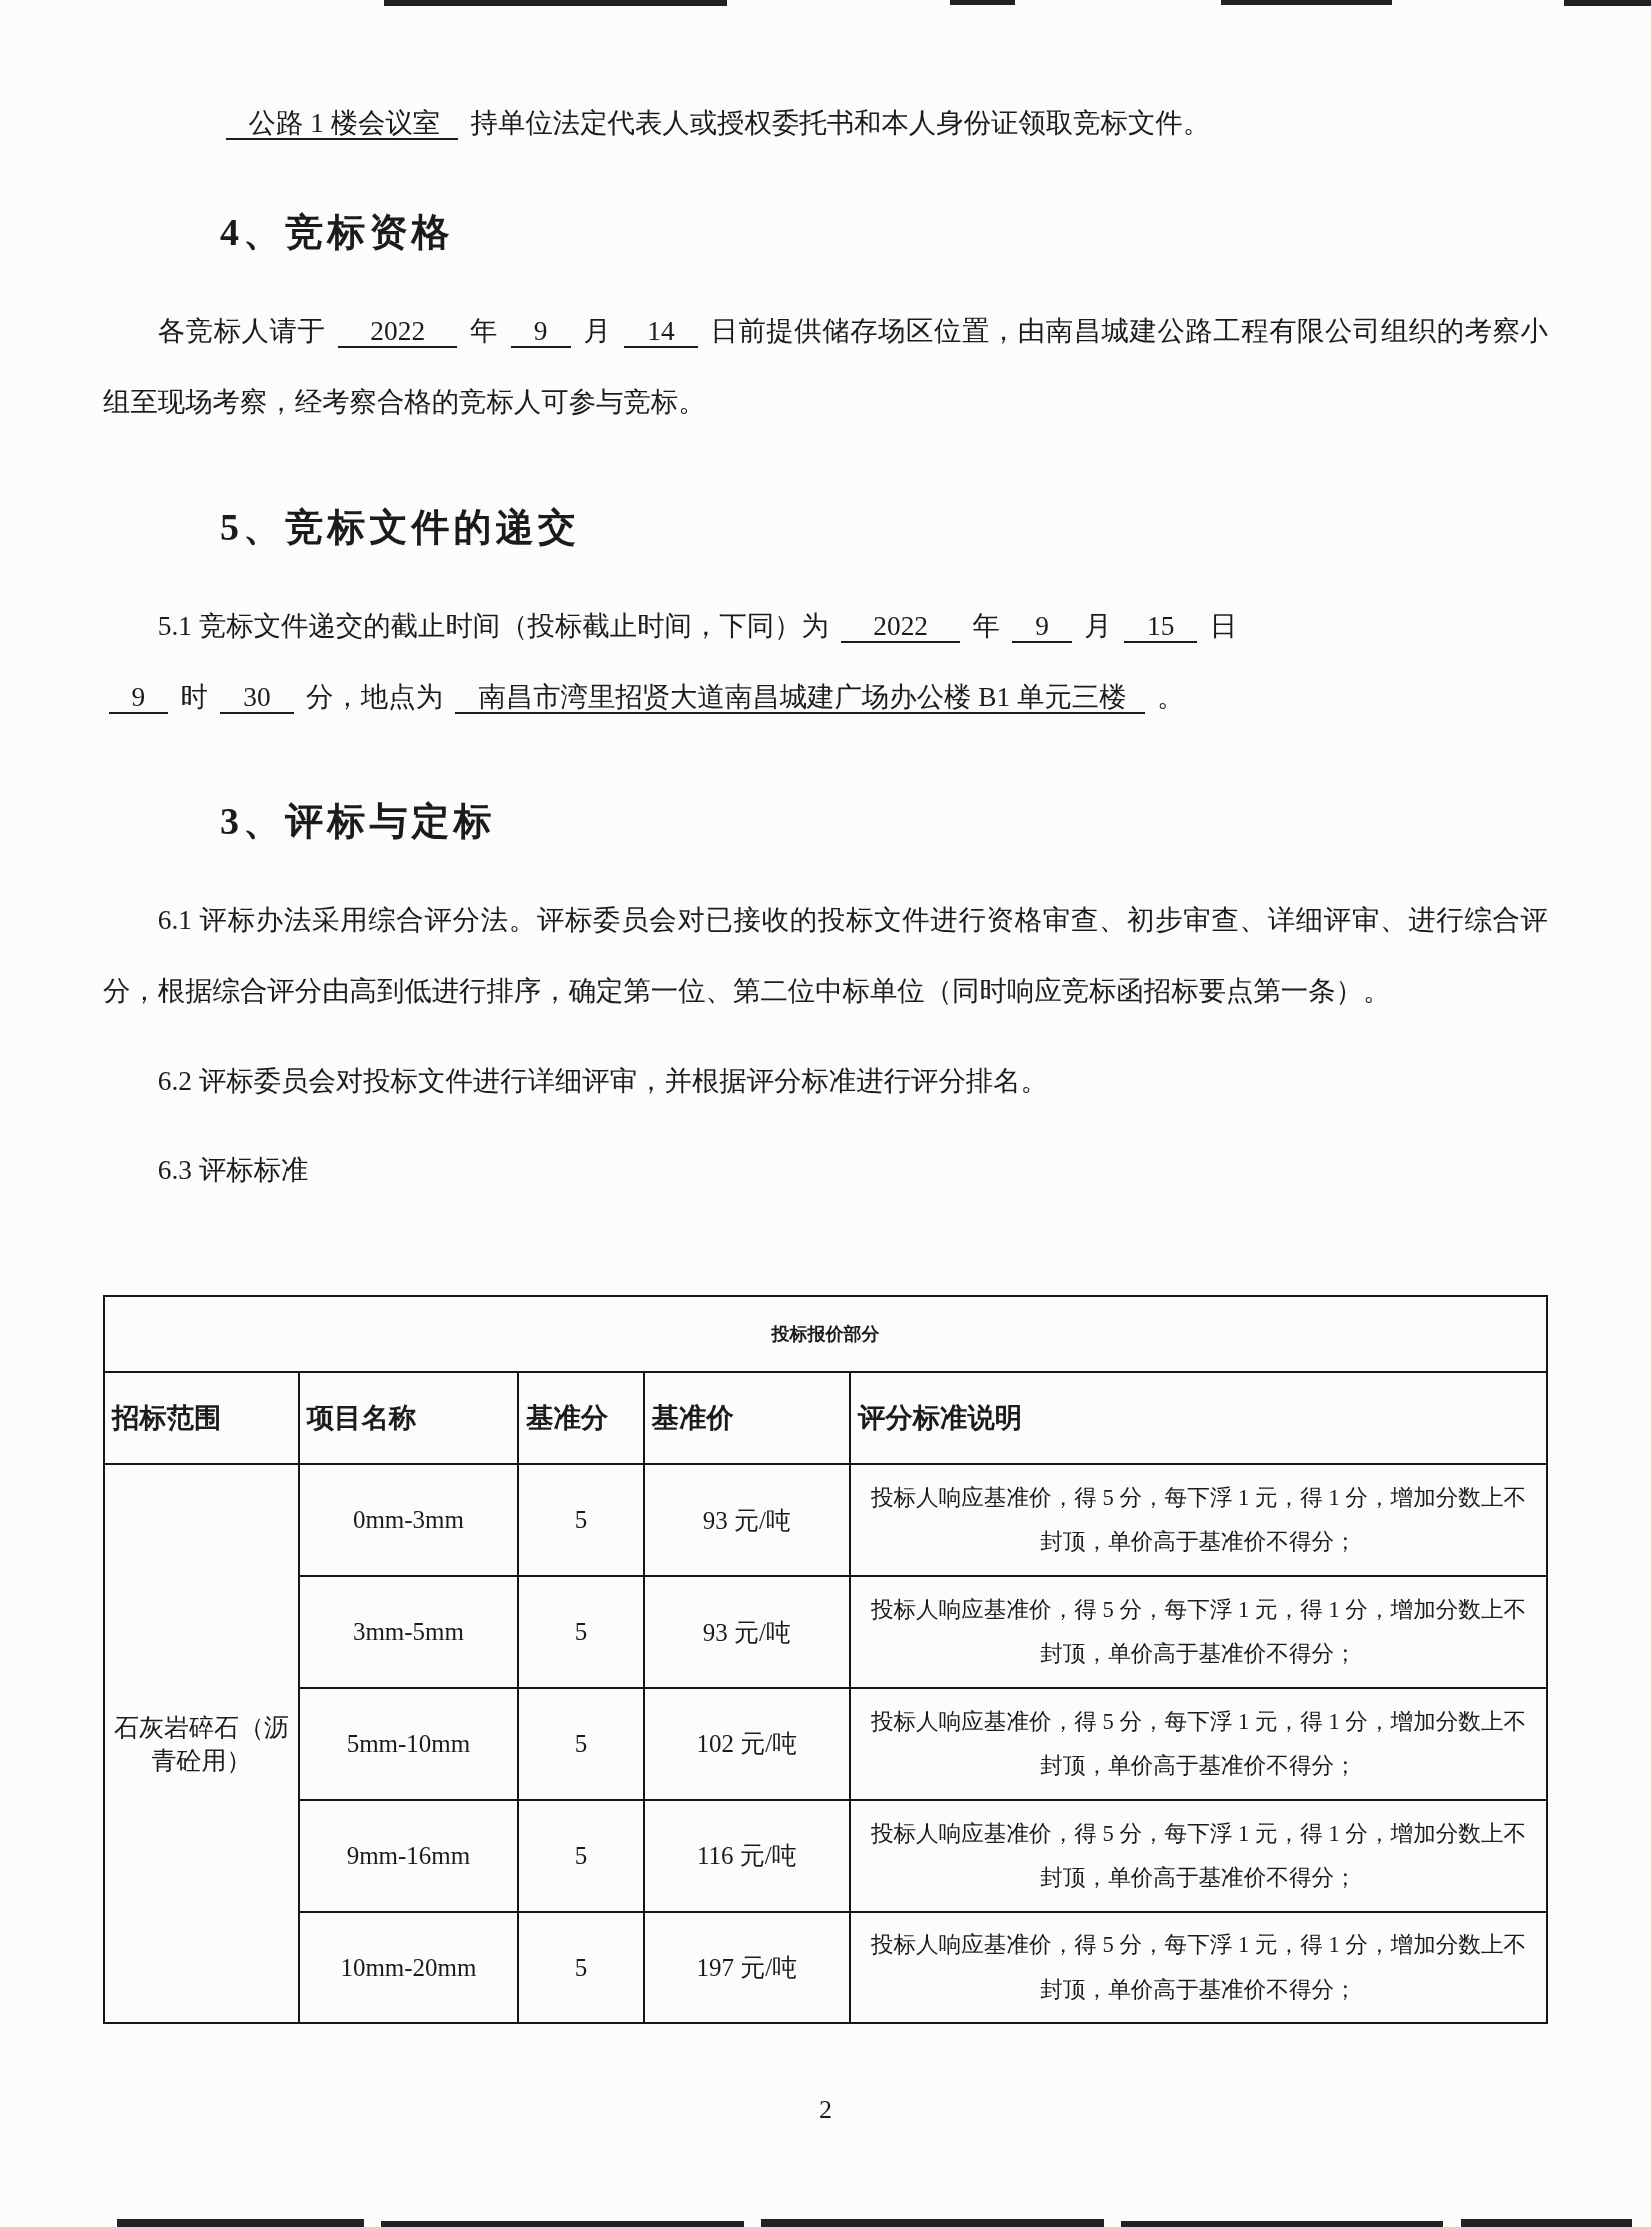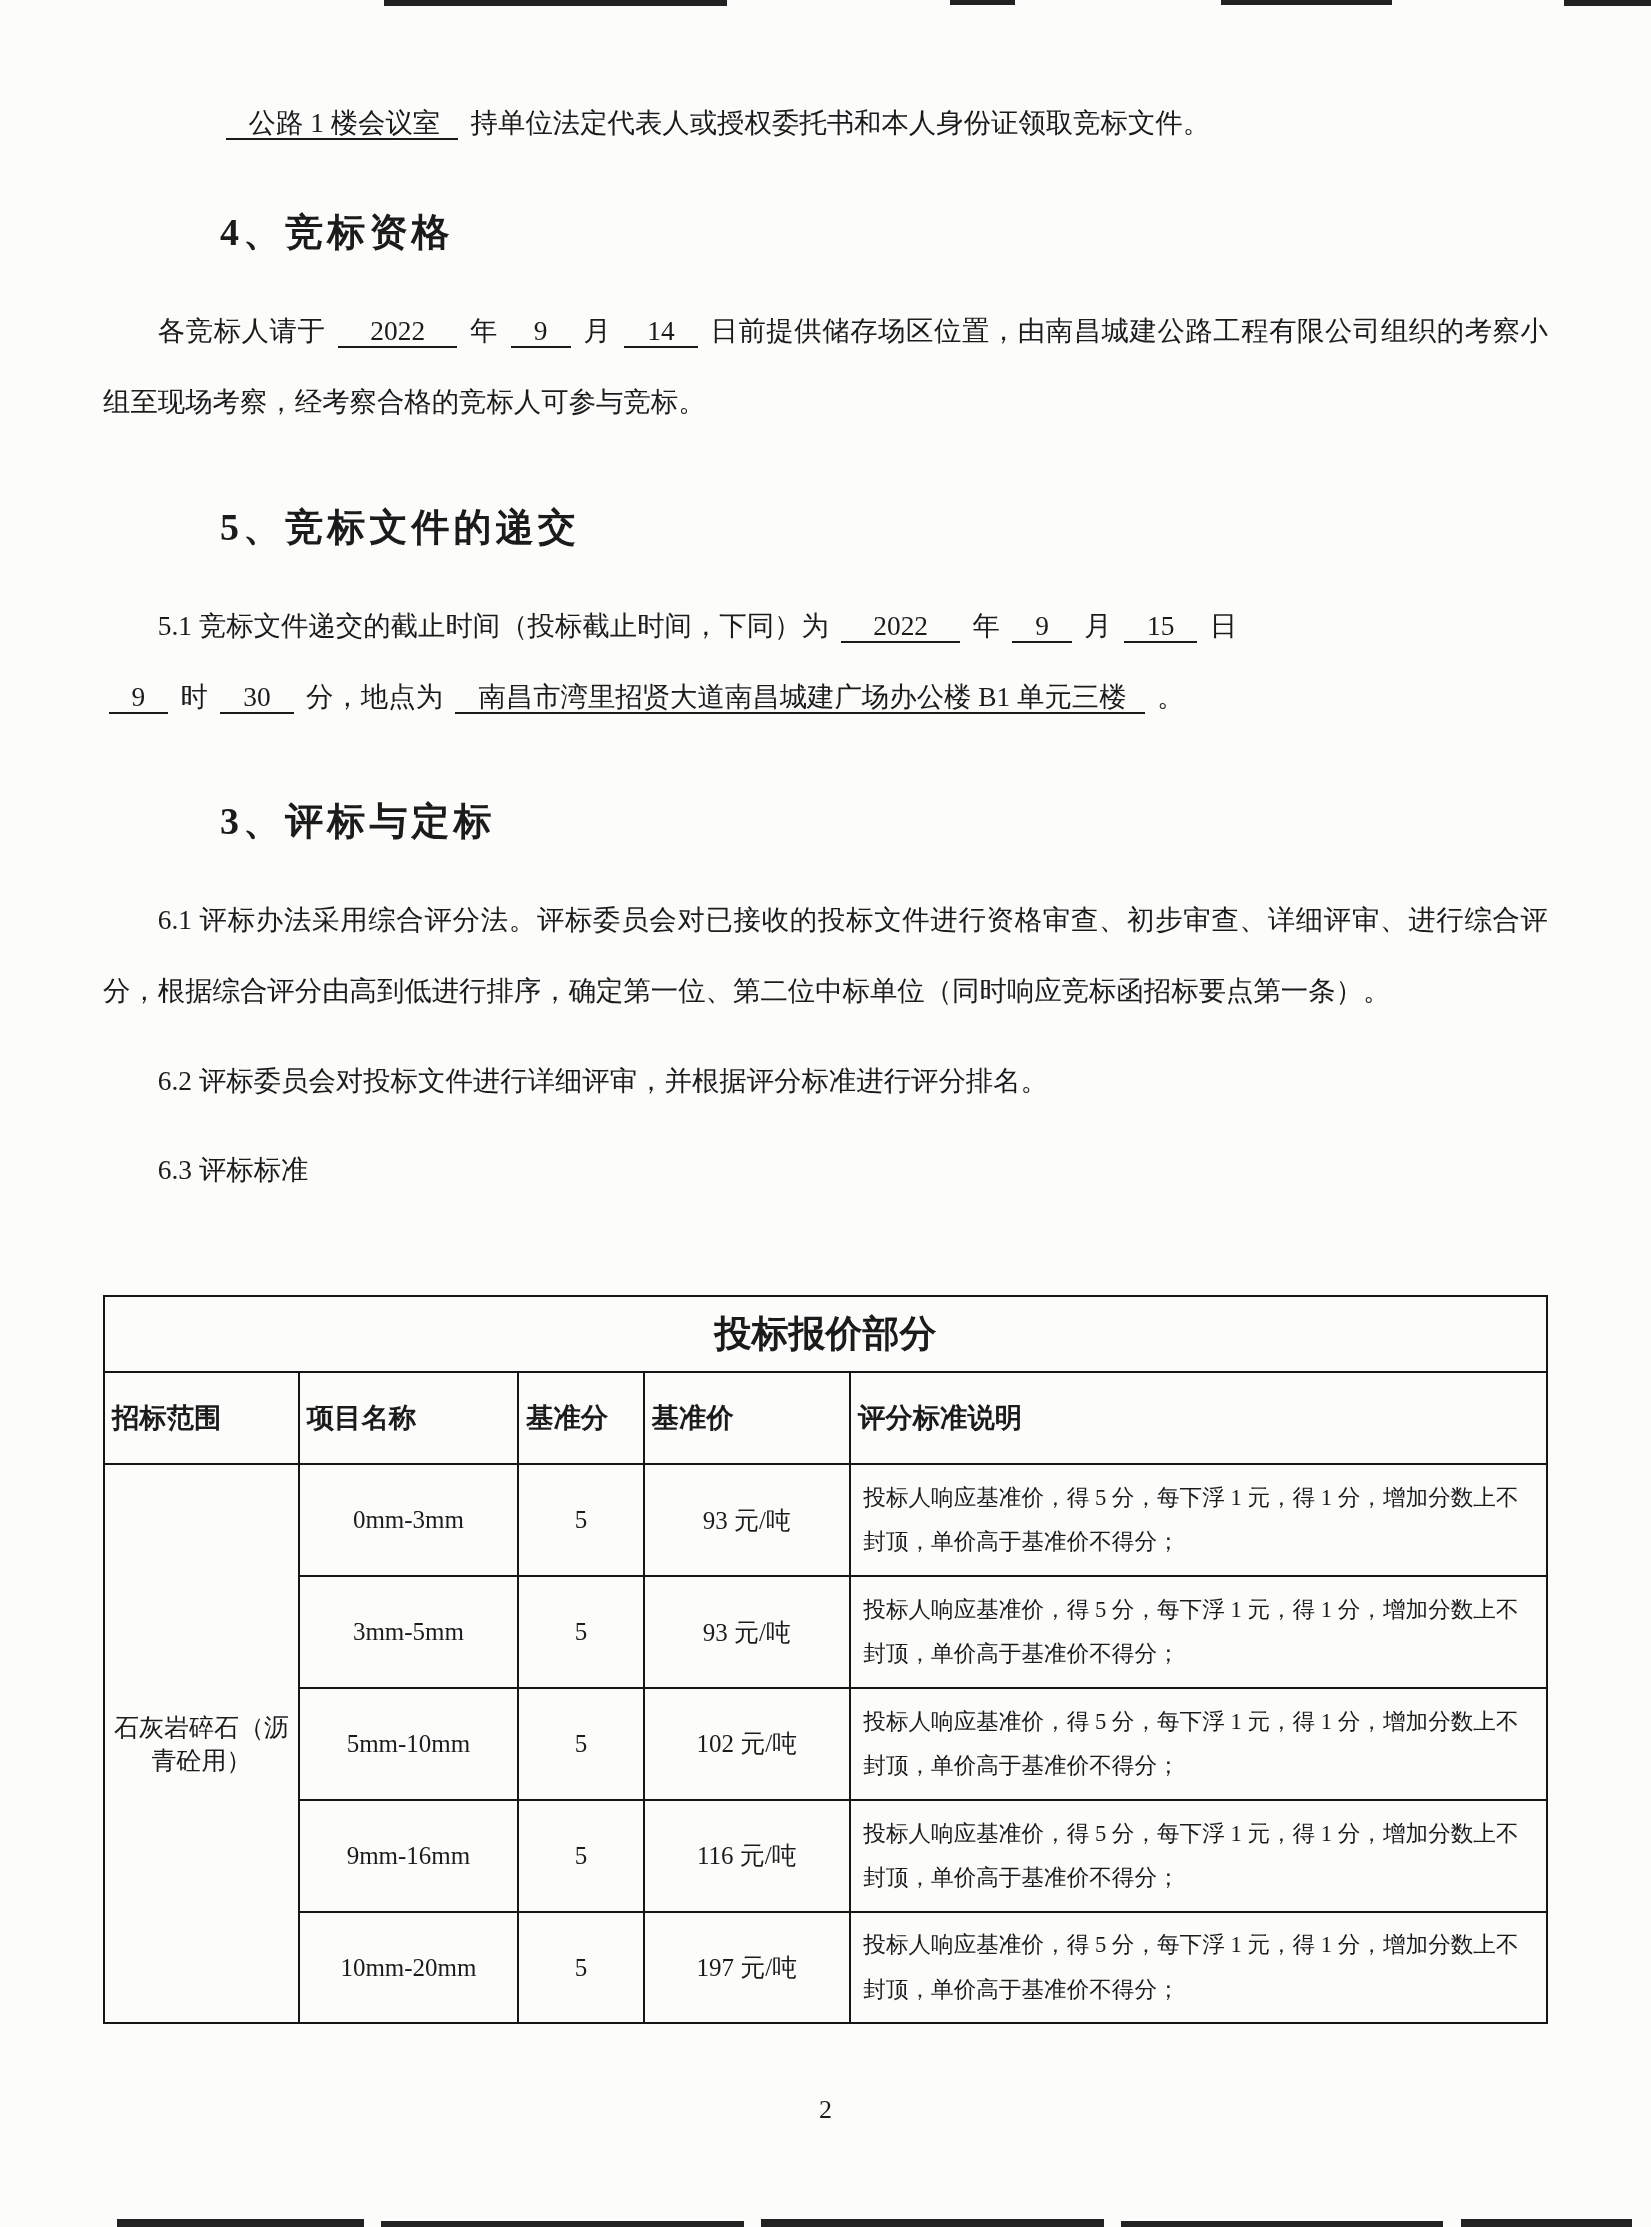--- a/index.html
+++ b/index.html
@@ -47,30 +47,30 @@
     table-layout:fixed;
   }
   .score-table td,.score-table th{
     border:2.1px solid #161616;
     font-size:25px;
     vertical-align:middle;
     padding:4.1px 6.9px;
   }
   .score-table .title-cell{
     height:66px; text-align:center;
-    font-weight:bold; font-size:37px;
+    font-weight:bold; font-size:18px;
   }
   .score-table th{
     height:82px; text-align:left;
     font-weight:bold; font-size:27.4px;
   }
   .score-table td.c{ text-align:center; }
   .score-table td.desc{
     font-size:22.6px; line-height:1.95;
-    text-align:left; padding:6.9px 12.3px;
+    text-align:center; padding:6.9px 12.3px;
   }
   .score-table tr.data-row td{ height:96px; }
   .page-number{
     text-align:center; font-size:26px;
     margin-top:71px;
   }
   .artifact{ position:absolute; background:#222; }
 </style>
 </head>
 <body>

